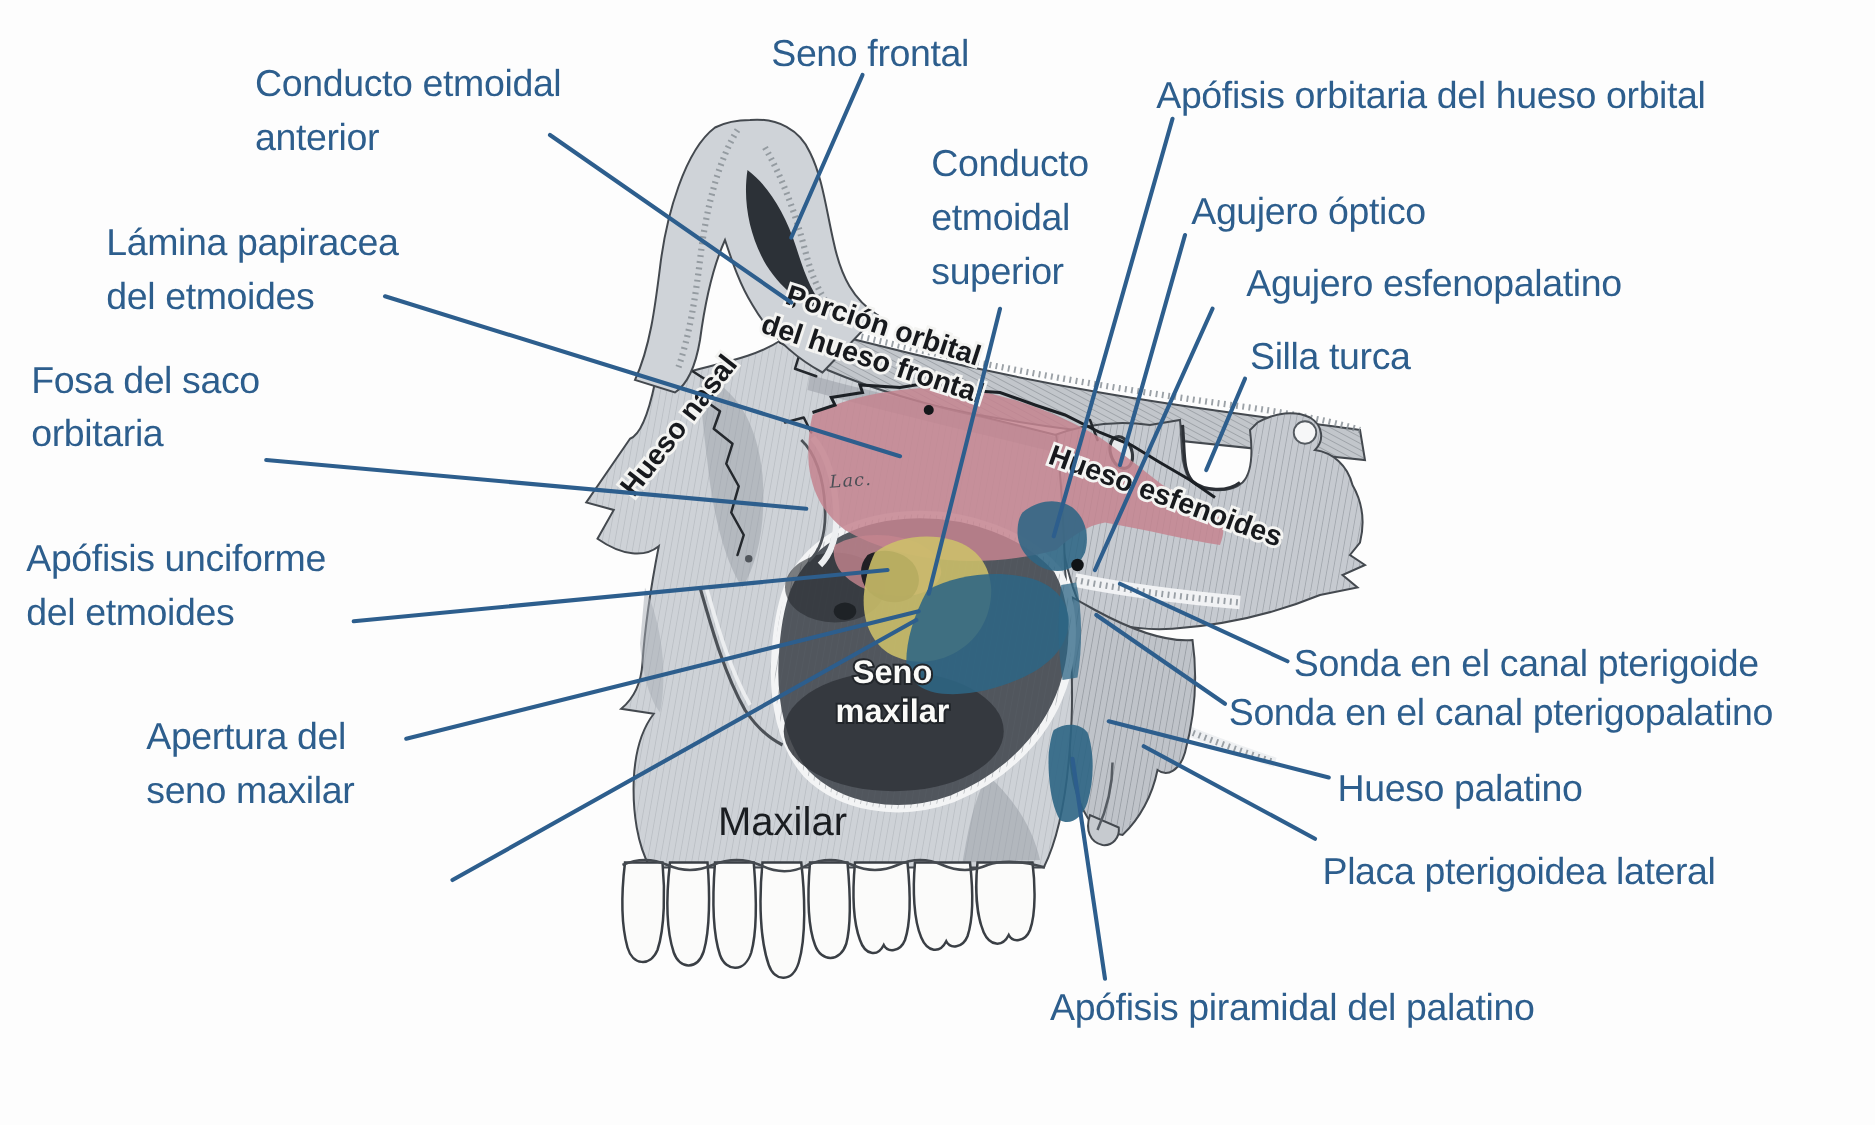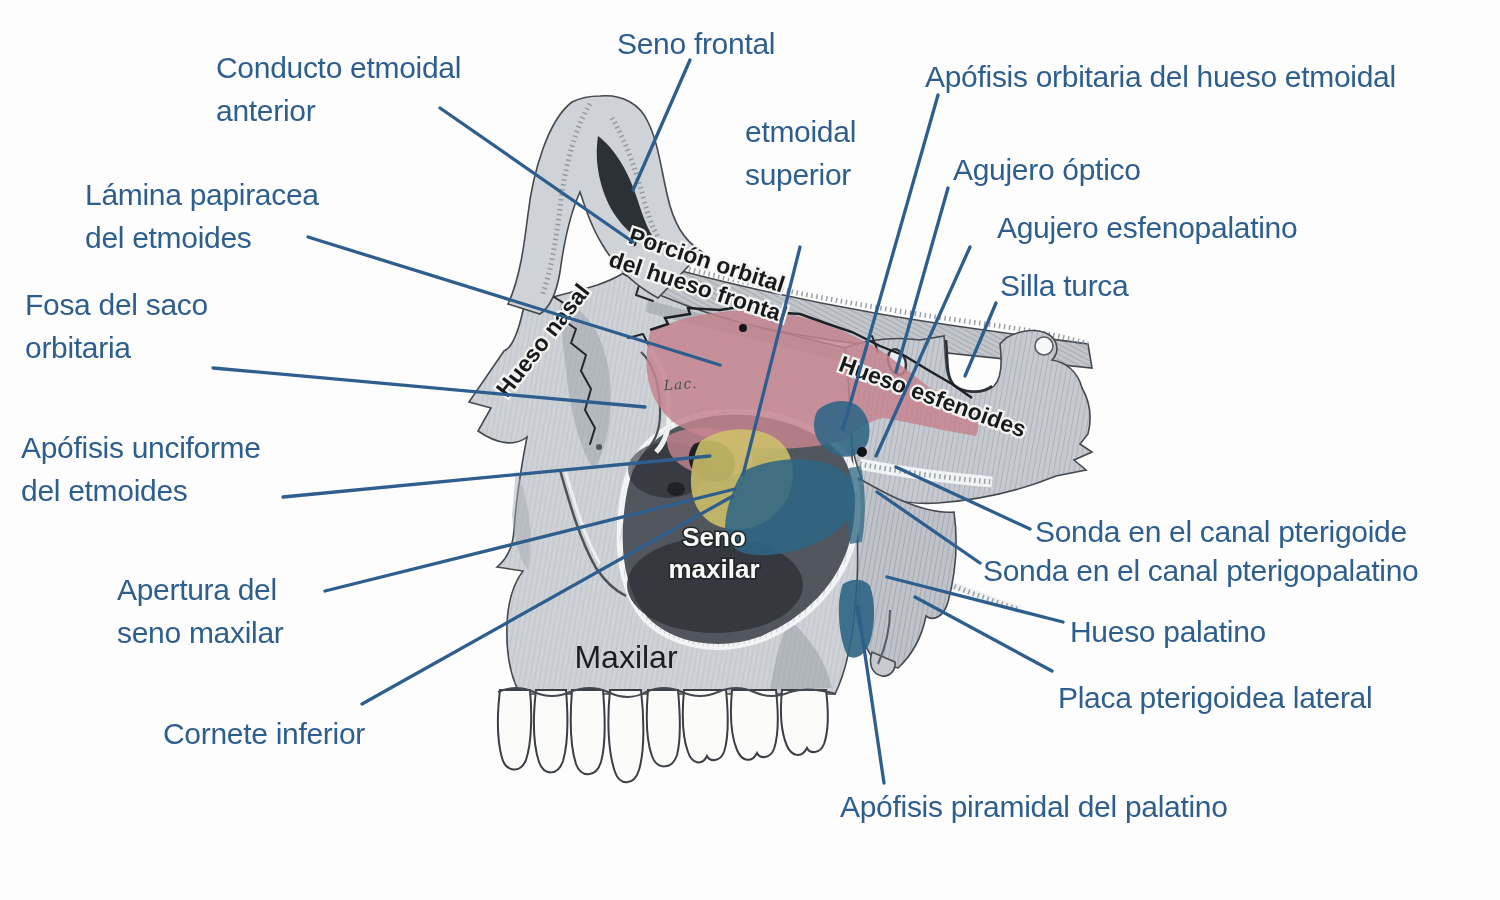--- a/index.html
+++ b/index.html
@@ -178,21 +178,21 @@
         <line x1="996" y1="303" x2="965" y2="376" class="leader" stroke="#2d5e8d"></line>
         <line x1="1030" y1="529" x2="896" y2="467" class="leader" stroke="#2d5e8d"></line>
         <line x1="980" y1="563" x2="877" y2="492" class="leader" stroke="#2d5e8d"></line>
         <line x1="1063" y1="622" x2="887" y2="577" class="leader" stroke="#2d5e8d"></line>
         <line x1="1052" y1="671" x2="915" y2="597" class="leader" stroke="#2d5e8d"></line>
         <line x1="884" y1="783" x2="858" y2="607" class="leader" stroke="#2d5e8d"></line>
       </g>
   </svg>
 
   <div id="labels" style="color: rgb(45, 94, 141);">
-      <div class="xlabel" style="left: 216px; top: 46px;">
+      <div class="xlabel" style="left: 204px; top: 46px;">
         <div>Conducto etmoidal</div>
         <div>anterior</div>
       </div>
       <div class="xlabel" style="left: 617px; top: 22px;">
         <div>Seno frontal</div>
       </div>
       <div class="xlabel" style="left: 85px; top: 163px; margin-top: 10px;">
         <div>Lámina papiracea</div>
         <div>del etmoides</div>
       </div>
@@ -201,29 +201,27 @@
         <div>orbitaria</div>
       </div>
       <div class="xlabel" style="left: 21px; top: 426px;">
         <div>Apófisis unciforme</div>
         <div>del etmoides</div>
       </div>
       <div class="xlabel" style="left: 117px; top: 568px;">
         <div>Apertura del</div>
         <div>seno maxilar</div>
       </div>
-      <div class="xlabel" style="left: 163px; top: 712px;">
-        <div>Cornete inferior</div>
-      </div>
       <div class="xlabel" style="left: 745px; top: 110px;">
+        <div>Conducto</div>
         <div>etmoidal</div>
         <div>superior</div>
       </div>
       <div class="xlabel" style="left: 925px; top: 55px;">
-        <div>Apófisis orbitaria del hueso etmoidal</div>
+        <div>Apófisis orbitaria del hueso orbital</div>
       </div>
       <div class="xlabel" style="left: 953px; top: 148px;">
         <div>Agujero óptico</div>
       </div>
       <div class="xlabel" style="left: 997px; top: 206px;">
         <div>Agujero esfenopalatino</div>
       </div>
       <div class="xlabel" style="left: 1000px; top: 264px;">
         <div>Silla turca</div>
       </div>

